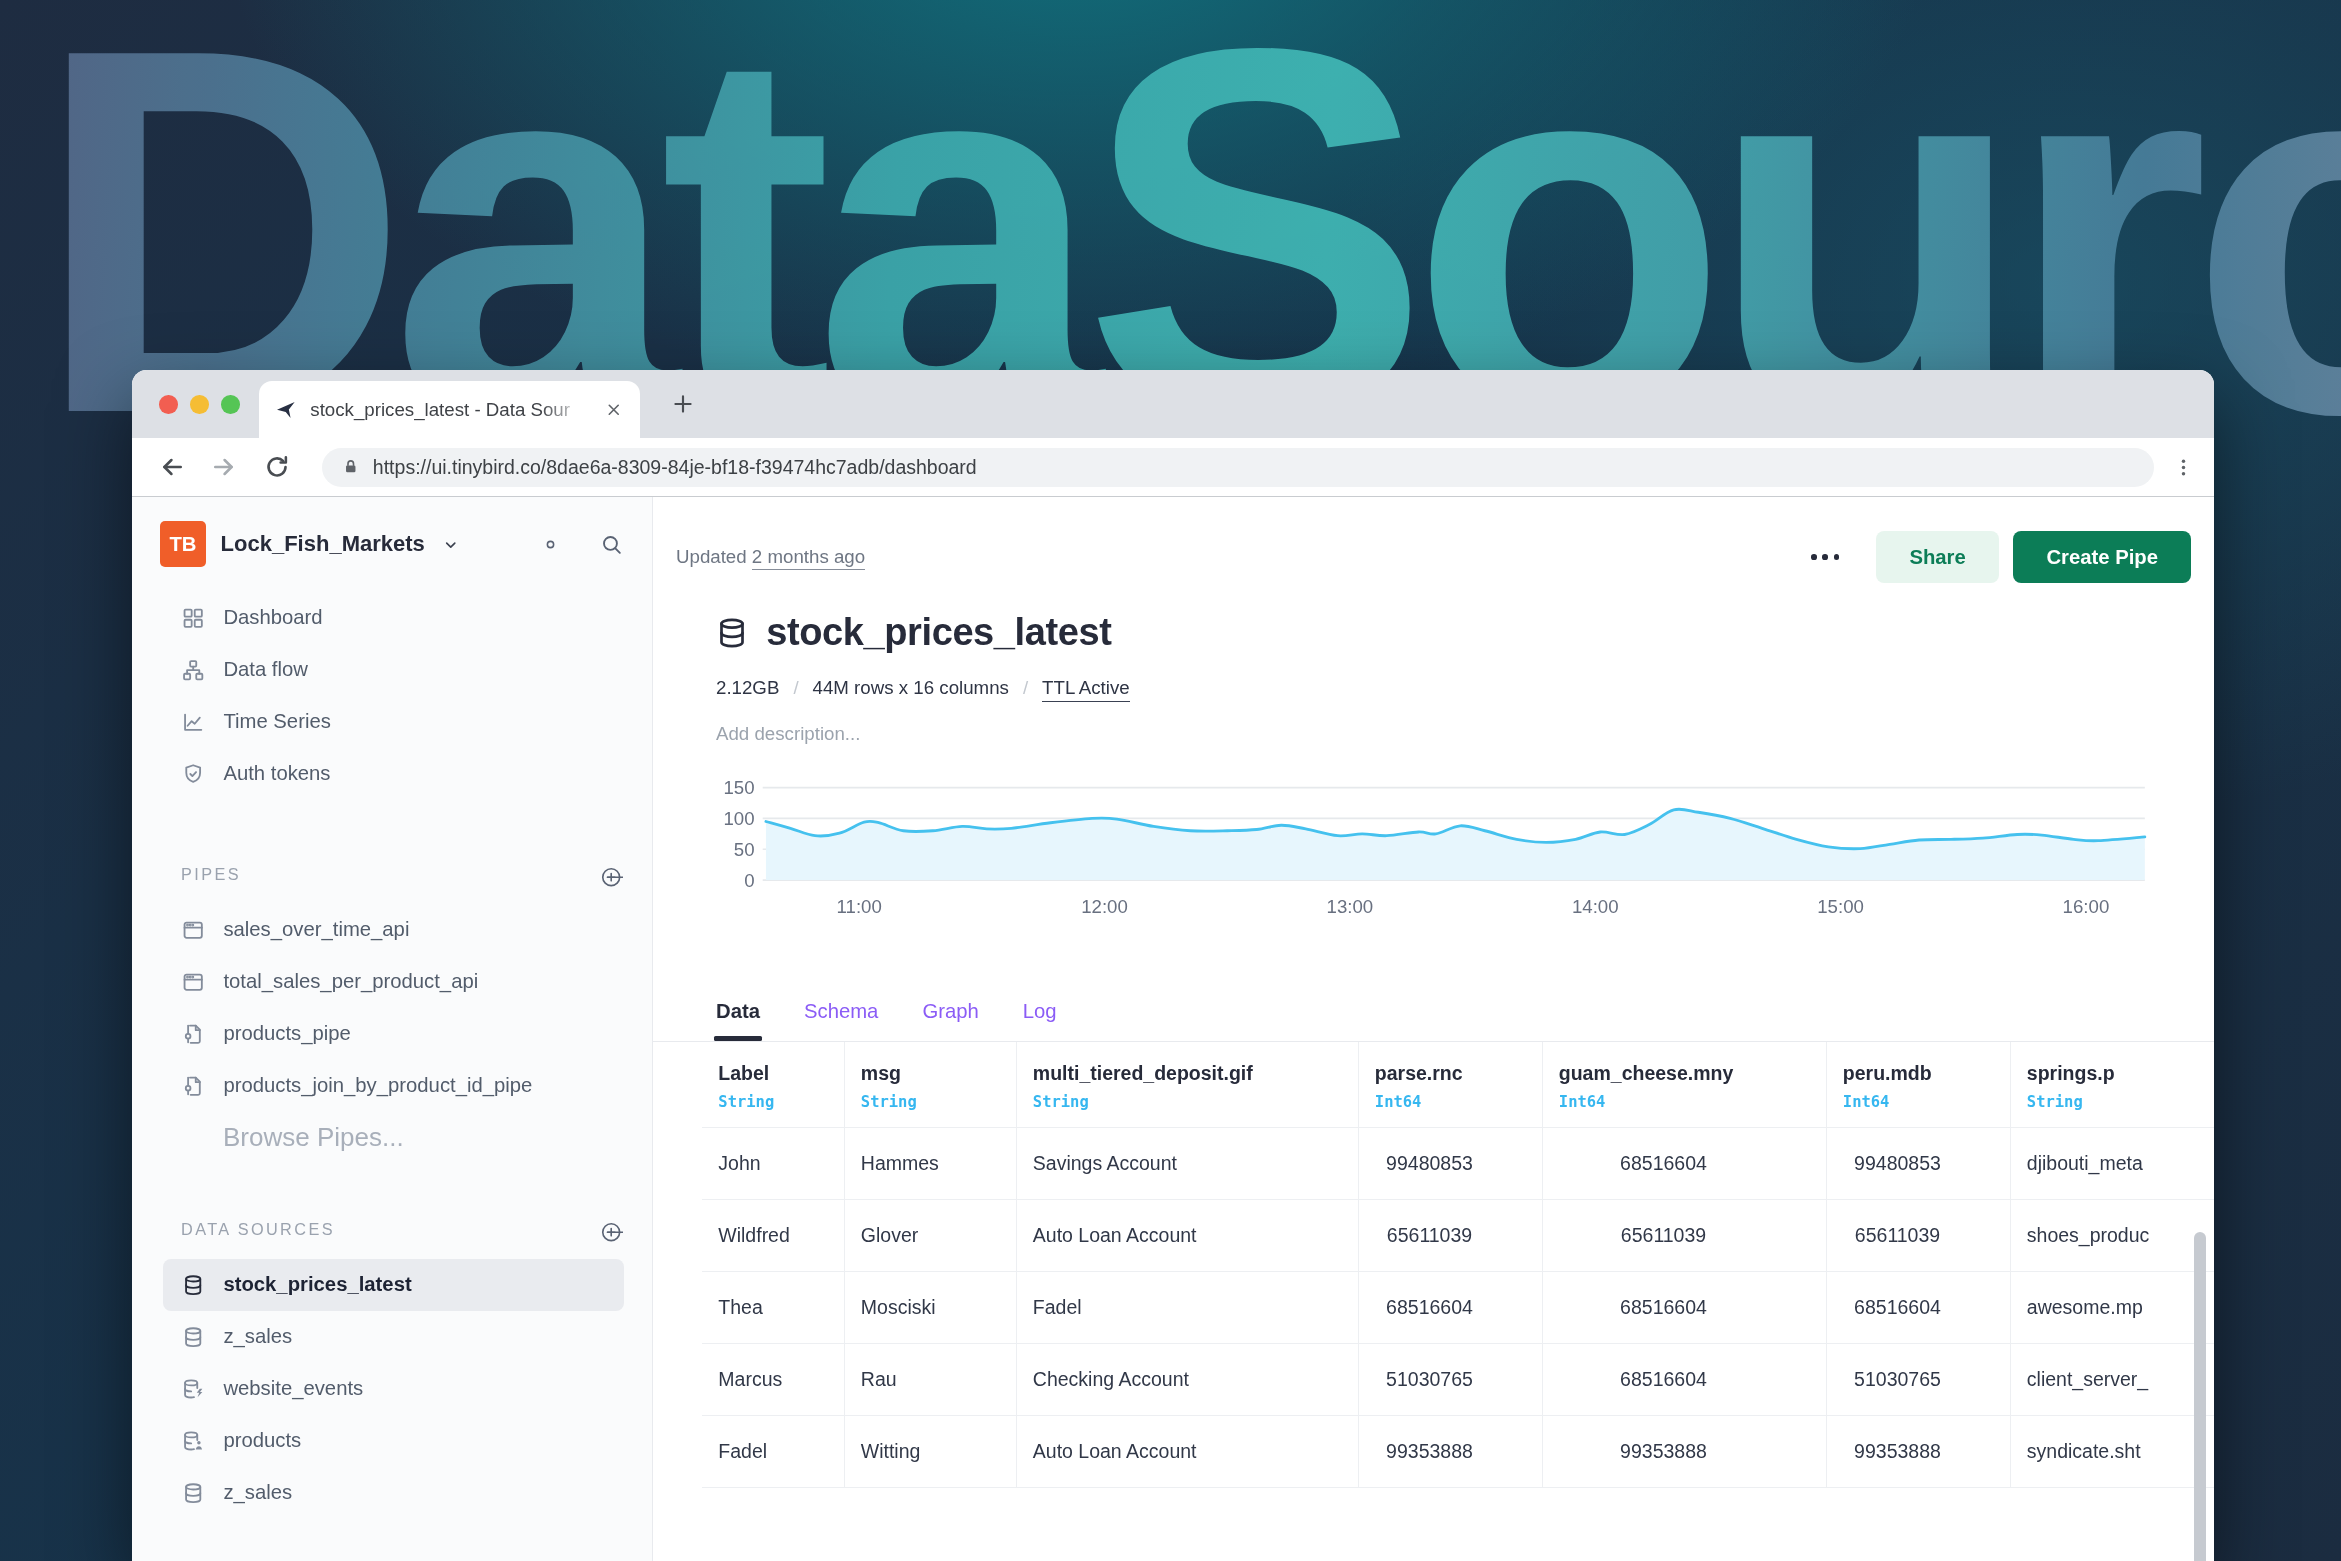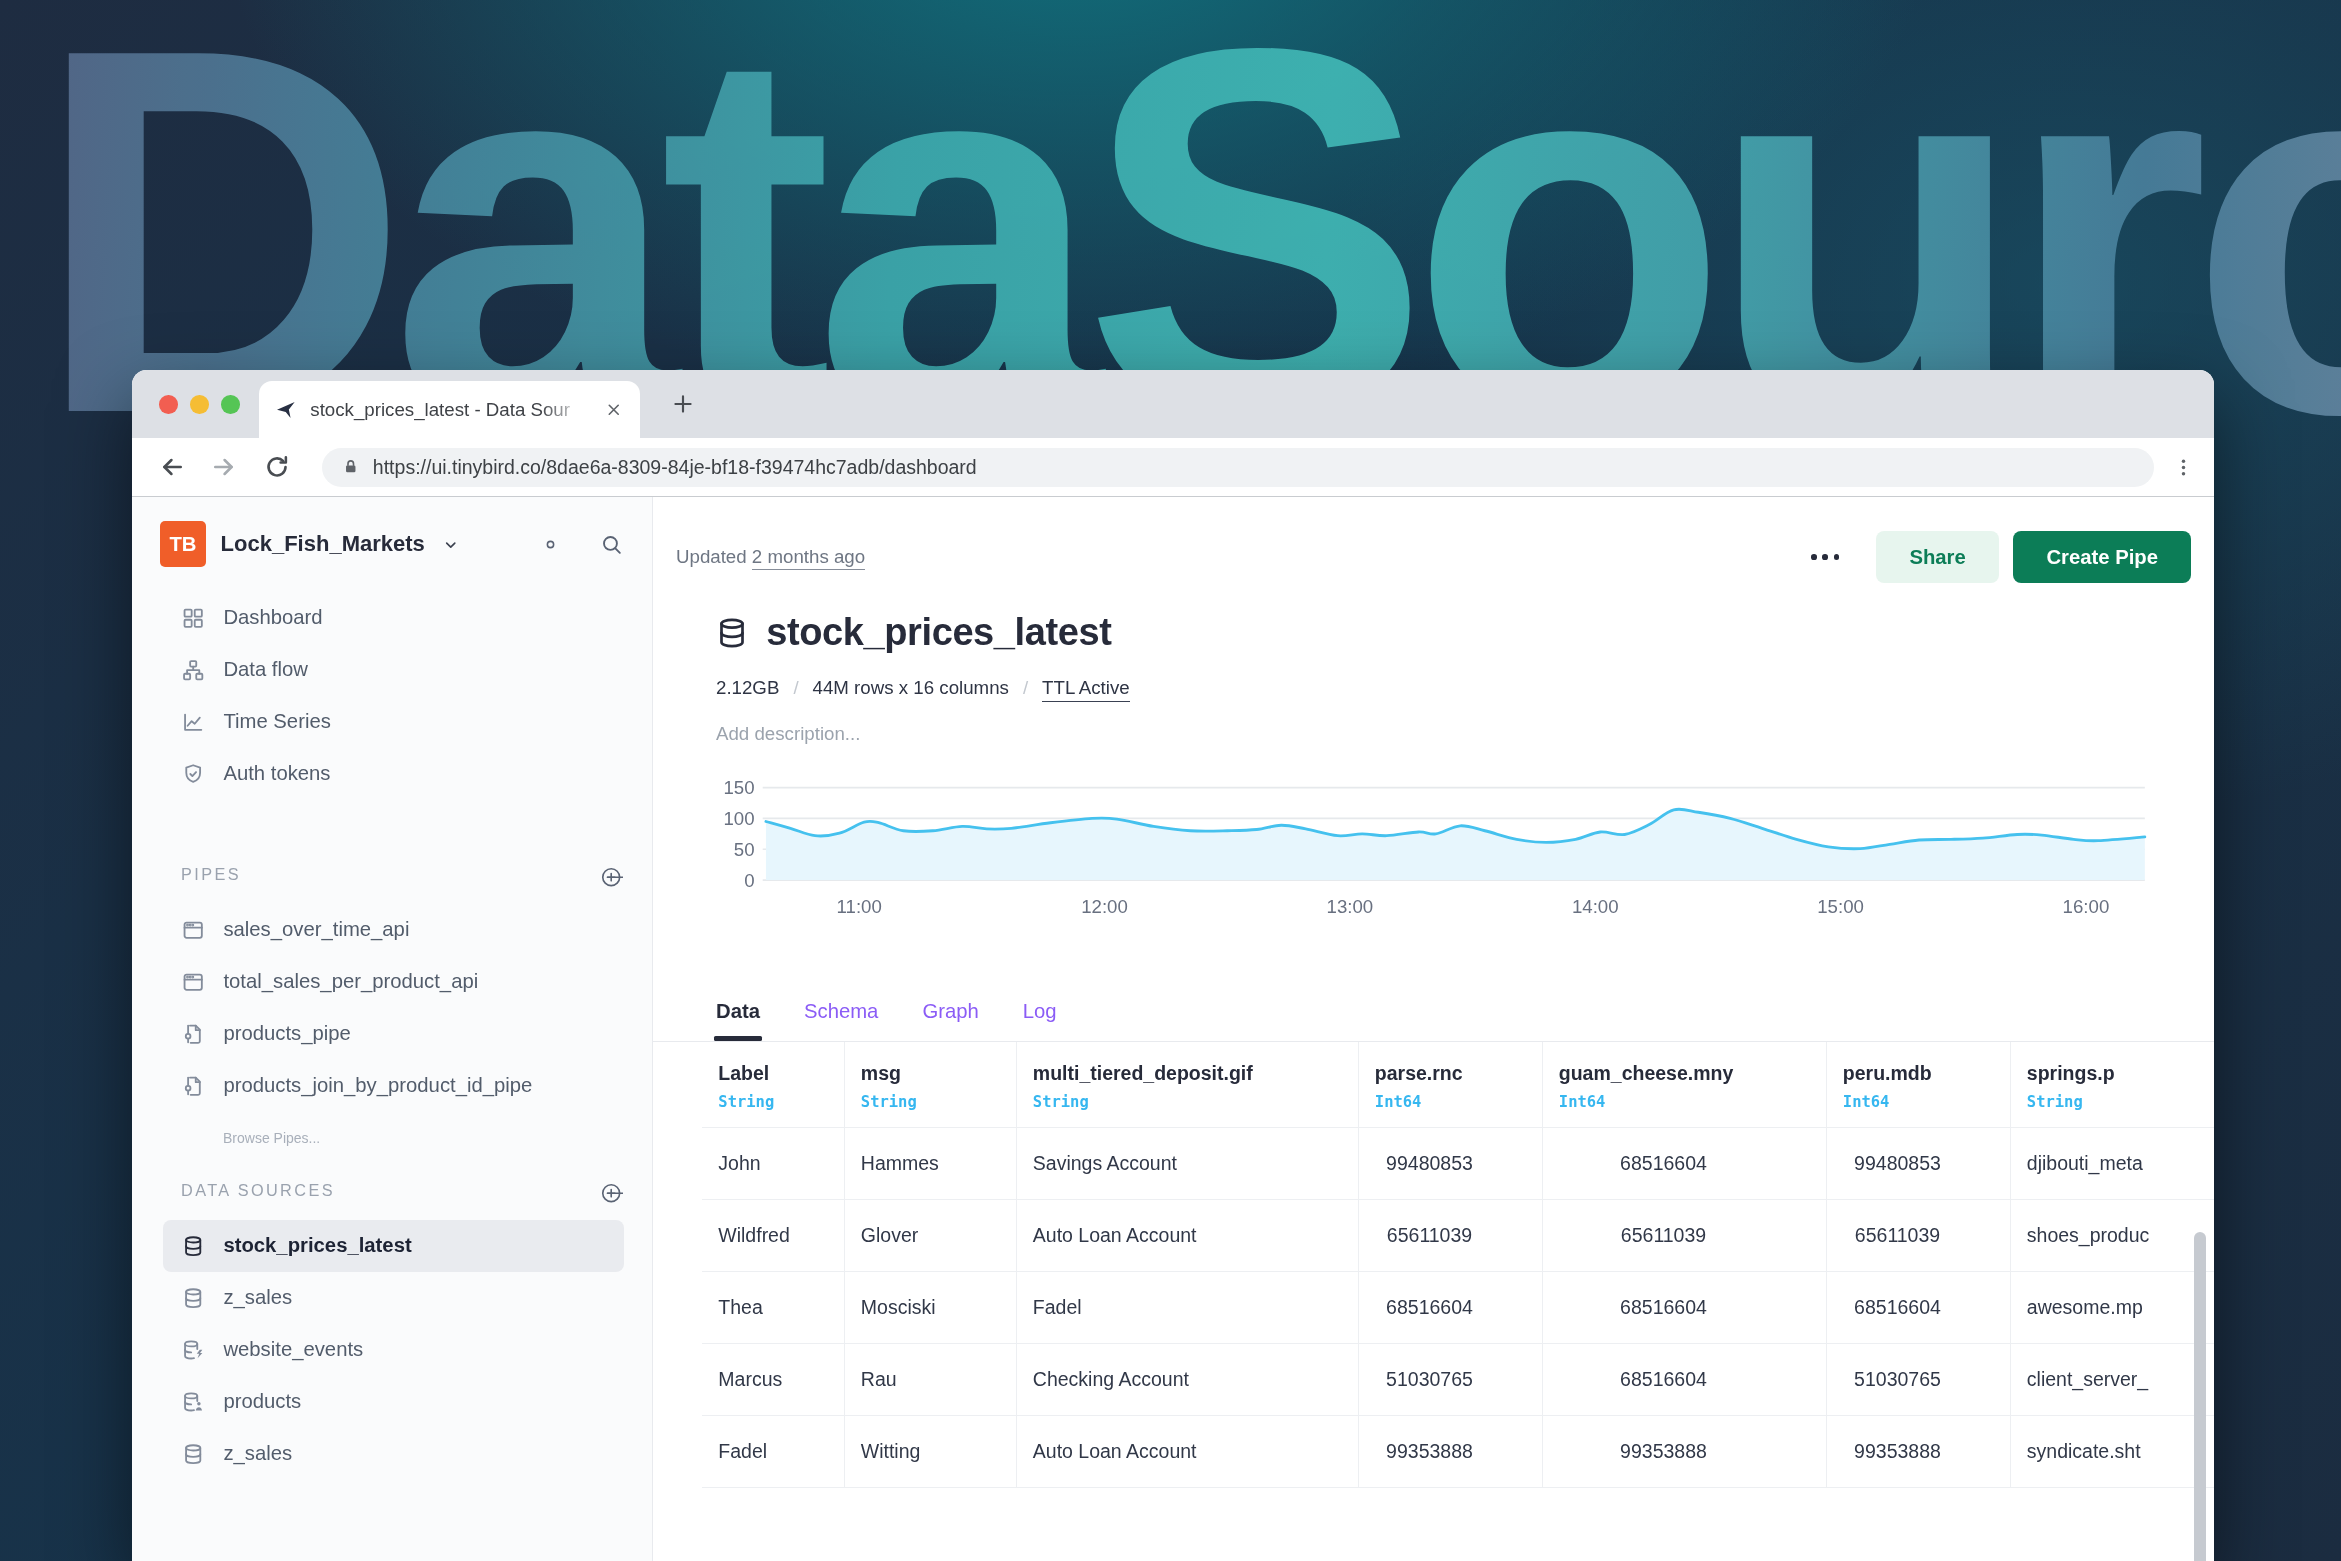--- a/index.html
+++ b/index.html
@@ -59,24 +59,24 @@
   .hd-ic { width:25px; height:25px; color:#596273; margin-left:21px; }
 
   .nav-list { margin-top:24.4px; }
   .item { height:52px; display:flex; align-items:center; gap:18px; padding:0 19.5px 0 49px;
     font-size:20.3px; color:#525c6b; }
   .item .ic { width:24.4px; height:24.4px; color:#838c9b; flex:none; }
   .item.selected { background:#e9ebef; border-radius:8.1px; margin:0 28.5px 0 31px; padding:0 0 0 18px;
     color:#1d2334; font-weight:bold; }
   .item.selected .ic { color:#272b3a; }
   .sec { display:flex; align-items:flex-start; margin:65px 29px 14.6px 49px; }
-  .section:nth-child(2) .sec { margin-top:17px; }
+  .section:nth-child(2) .sec { margin-top:56px; }
   .sec-title { flex:1; font-size:16.3px; letter-spacing:2.4px; color:#9aa2ae; }
   .sec-plus { width:24.4px; height:24.4px; color:#596273; }
-  .browse { height:52px; display:flex; align-items:center; padding-left:91px; color:#a8afba; font-size:14px; }
+  .browse { height:52px; display:flex; align-items:center; padding-left:91px; color:#a8afba; font-size:26px; }
 
   .content { flex:1; position:relative; background:#fff; min-width:0; overflow:hidden; }
   .topbar { display:flex; align-items:center; padding:34px 23px 0 23px; }
   .updated { font-size:18.7px; color:#6e7683; }
   .updated .lnk { border-bottom:1.6px solid #868d99; padding-bottom:1.6px; }
   .topbar .sp { flex:1; }
   .more { display:flex; gap:5.7px; margin-right:37px; align-items:center; height:52px; }
   .more i { width:5.7px; height:5.7px; border-radius:50%; background:#272b3a; }
   .btn { height:52px; border-radius:8.1px; font-size:20.3px; font-weight:bold; display:flex;
     align-items:center; padding:0 33px; border:none; font-family:inherit; }

